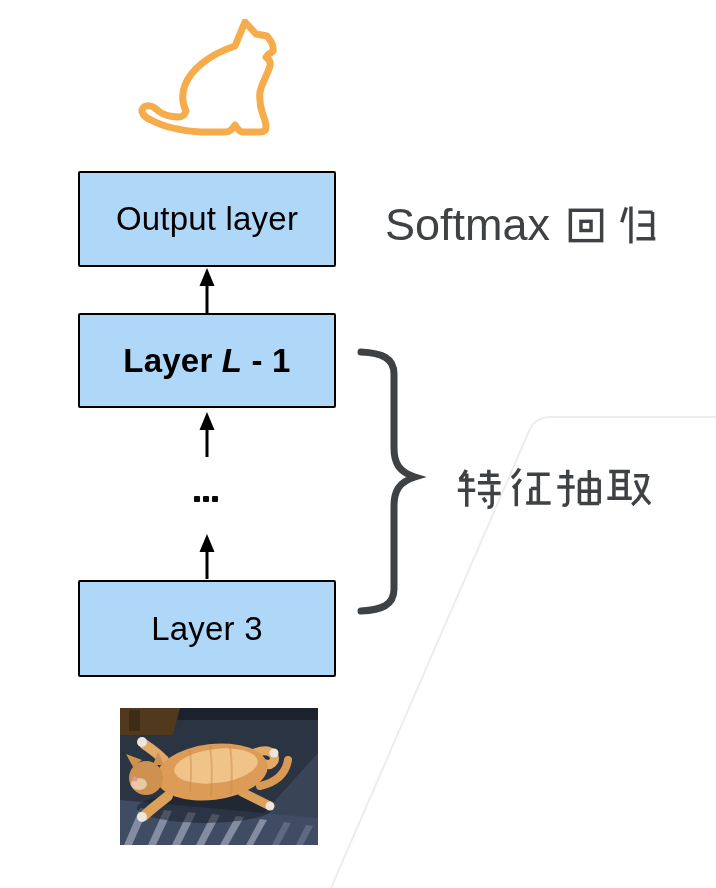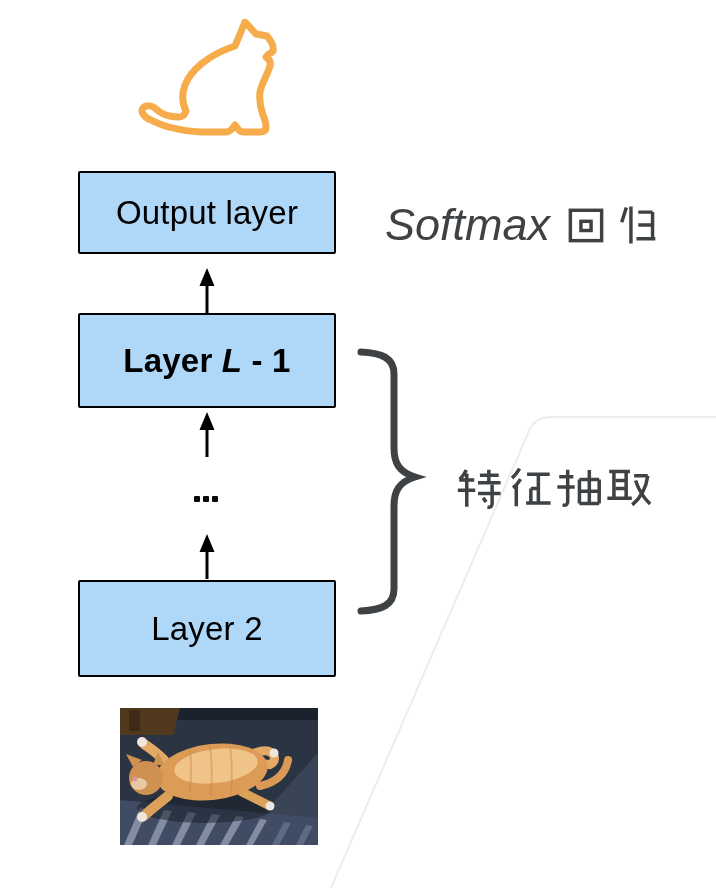--- a/index.html
+++ b/index.html
@@ -9,31 +9,31 @@
   }
   .abs{position:absolute;}
   svg{display:block;}
   
   .lbox{
     position:absolute;left:78px;width:258px;box-sizing:border-box;
     background:#AED7F8;border:2.5px solid #000;border-radius:2px;
     display:flex;align-items:center;justify-content:center;
     font-size:33px;color:#000;letter-spacing:0.2px;
   }
-  .b1{top:171px;height:83px;}
+  .b1{top:171px;height:96px;}
   .b2{top:313px;height:95px;font-weight:bold;}
   .b3{top:580px;height:97px;}
   .lbox .var{font-style:italic;}
   
   .dots{position:absolute;left:194px;top:496px;display:flex;gap:3px;}
   .dots i{width:6px;height:6px;background:#0a0a0a;border-radius:1px;display:block;}
   
   .ann{position:absolute;display:flex;align-items:center;color:#3F4245;}
   .ann-softmax{left:385px;top:200px;height:50px;font-size:45px;}
-  .ann-softmax .latin{white-space:pre;font-style:italic;}
+  .ann-softmax .latin{white-space:pre;}
   .ann-feature{left:454px;top:464px;height:47px;gap:2px;}
   .cjk{width:46px;height:46px;margin-left:4px;flex:0 0 auto;}
   .cjk:first-of-type{margin-left:13px;}
   .ann-feature .cjk{width:47px;height:47px;margin-left:1px;}
   .cjk path,.cjk rect{fill:none;stroke:#3F4245;stroke-width:7.5;stroke-linecap:butt;stroke-linejoin:miter;}
   
   .overlay{position:absolute;left:0;top:0;pointer-events:none;}
 </style>
 </head>
 <body>
@@ -68,21 +68,21 @@
 
   <div class="lbox b1">
     <span>Output layer</span>
   </div>
 
   <div class="lbox b2">
     <span><span>Layer </span><span class="var">L</span><span> - 1</span></span>
   </div>
 
   <div class="lbox b3">
-    <span>Layer 2</span>
+    <span>Layer 3</span>
   </div>
 
   <div class="dots">
 
     <i></i>
       <i></i>
       <i></i>
   </div>
 
   <svg class="overlay" width="716" height="888" viewBox="0 0 716 888">

